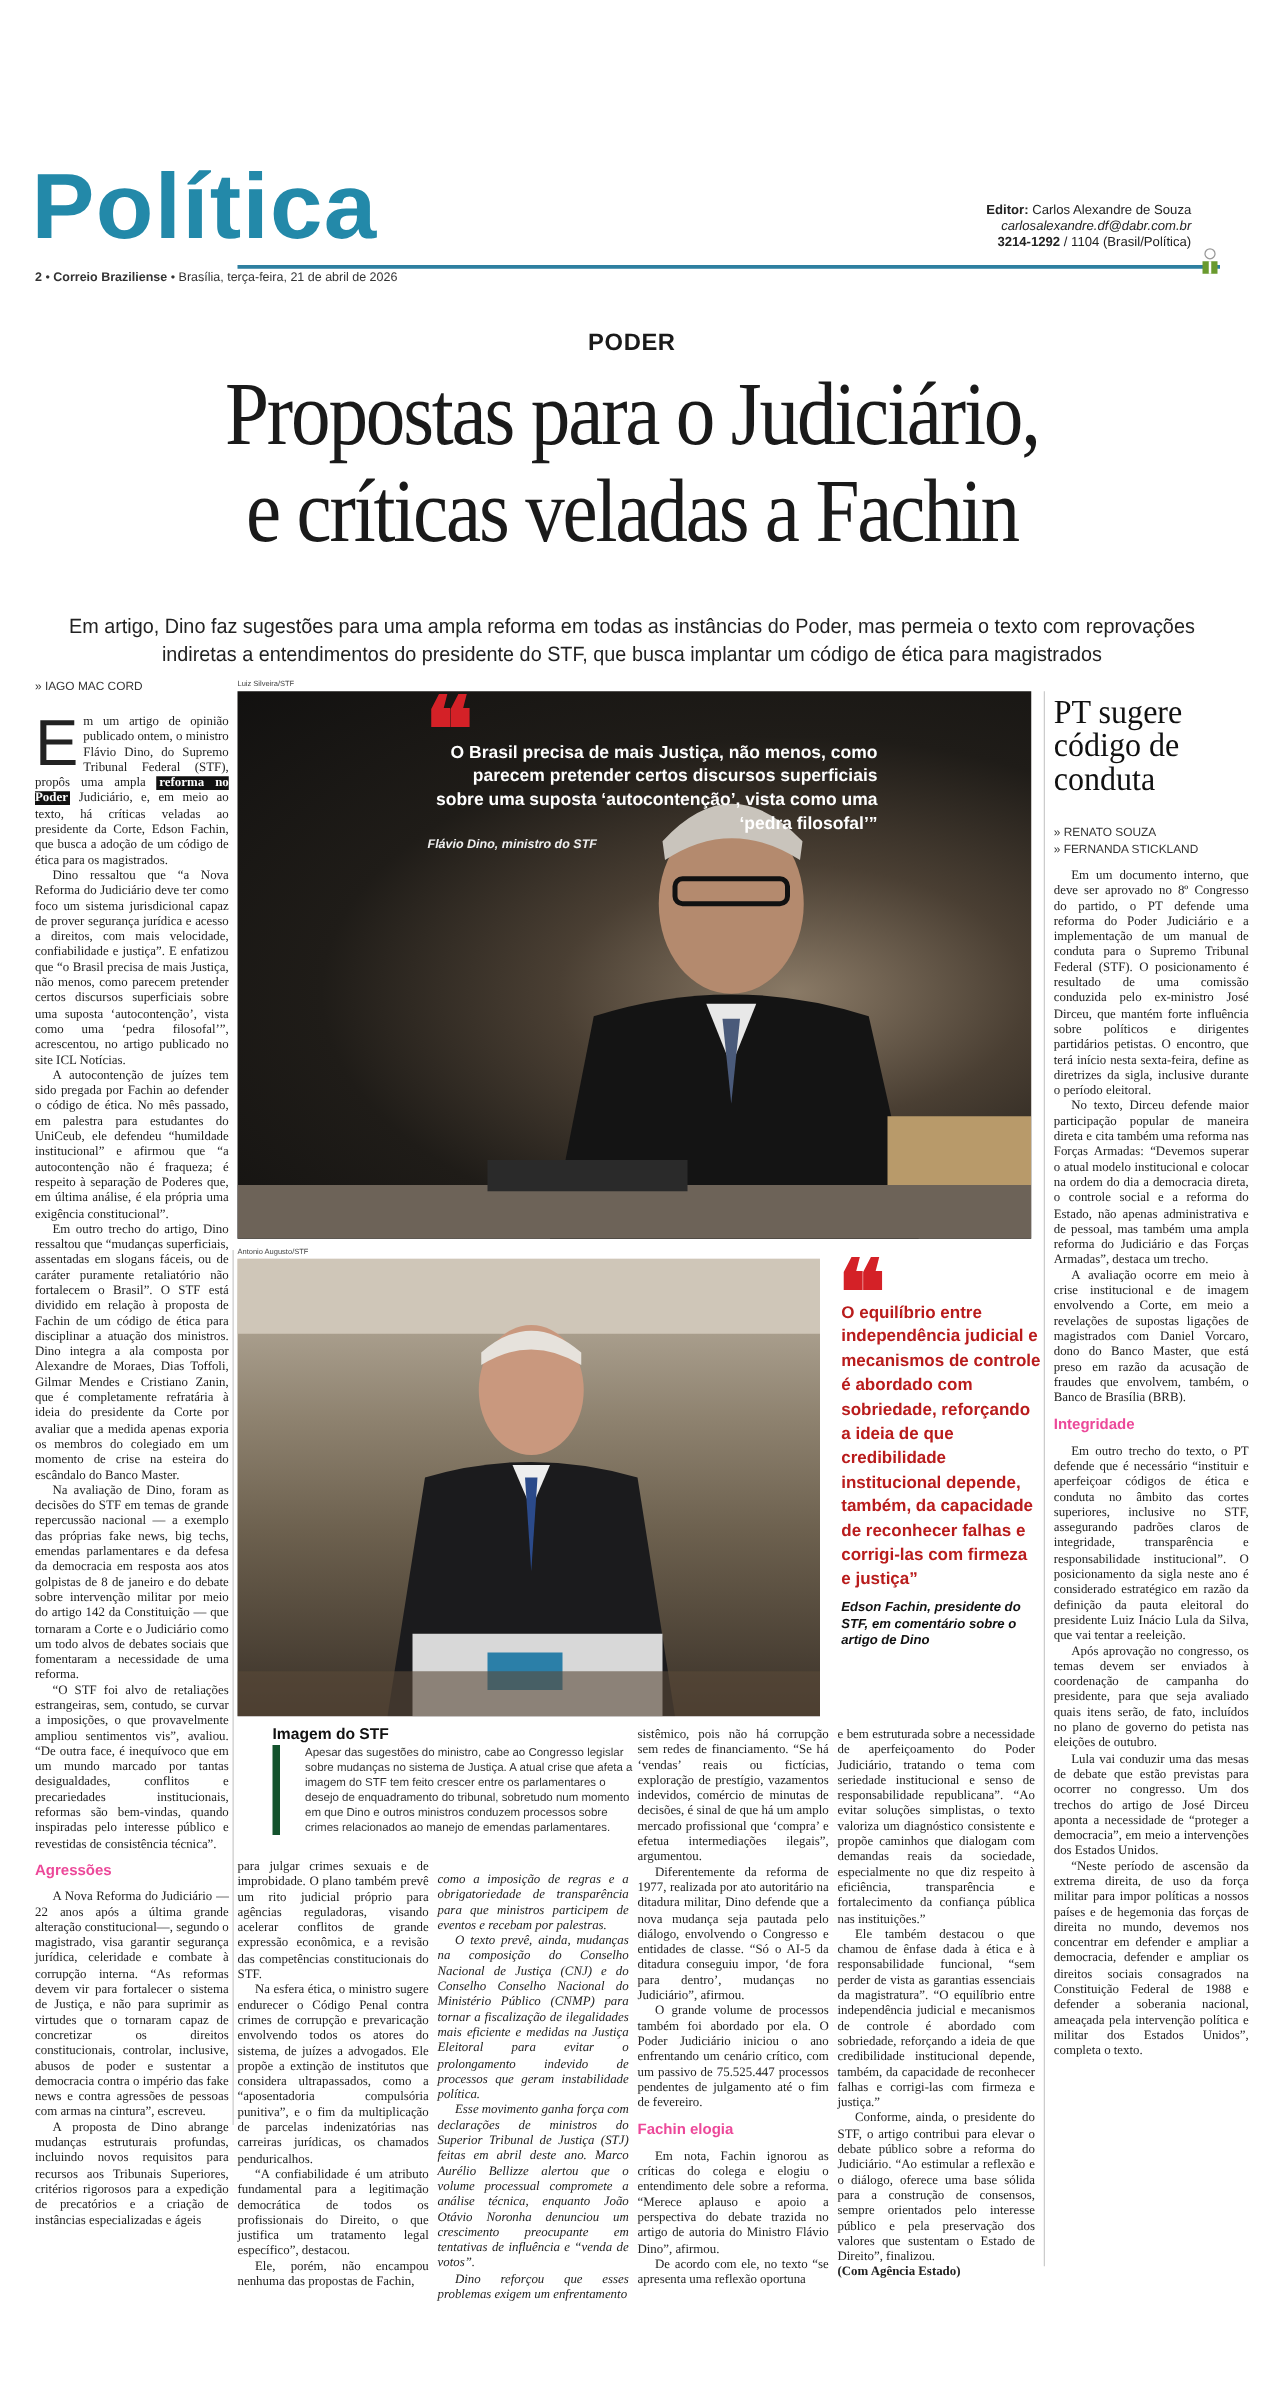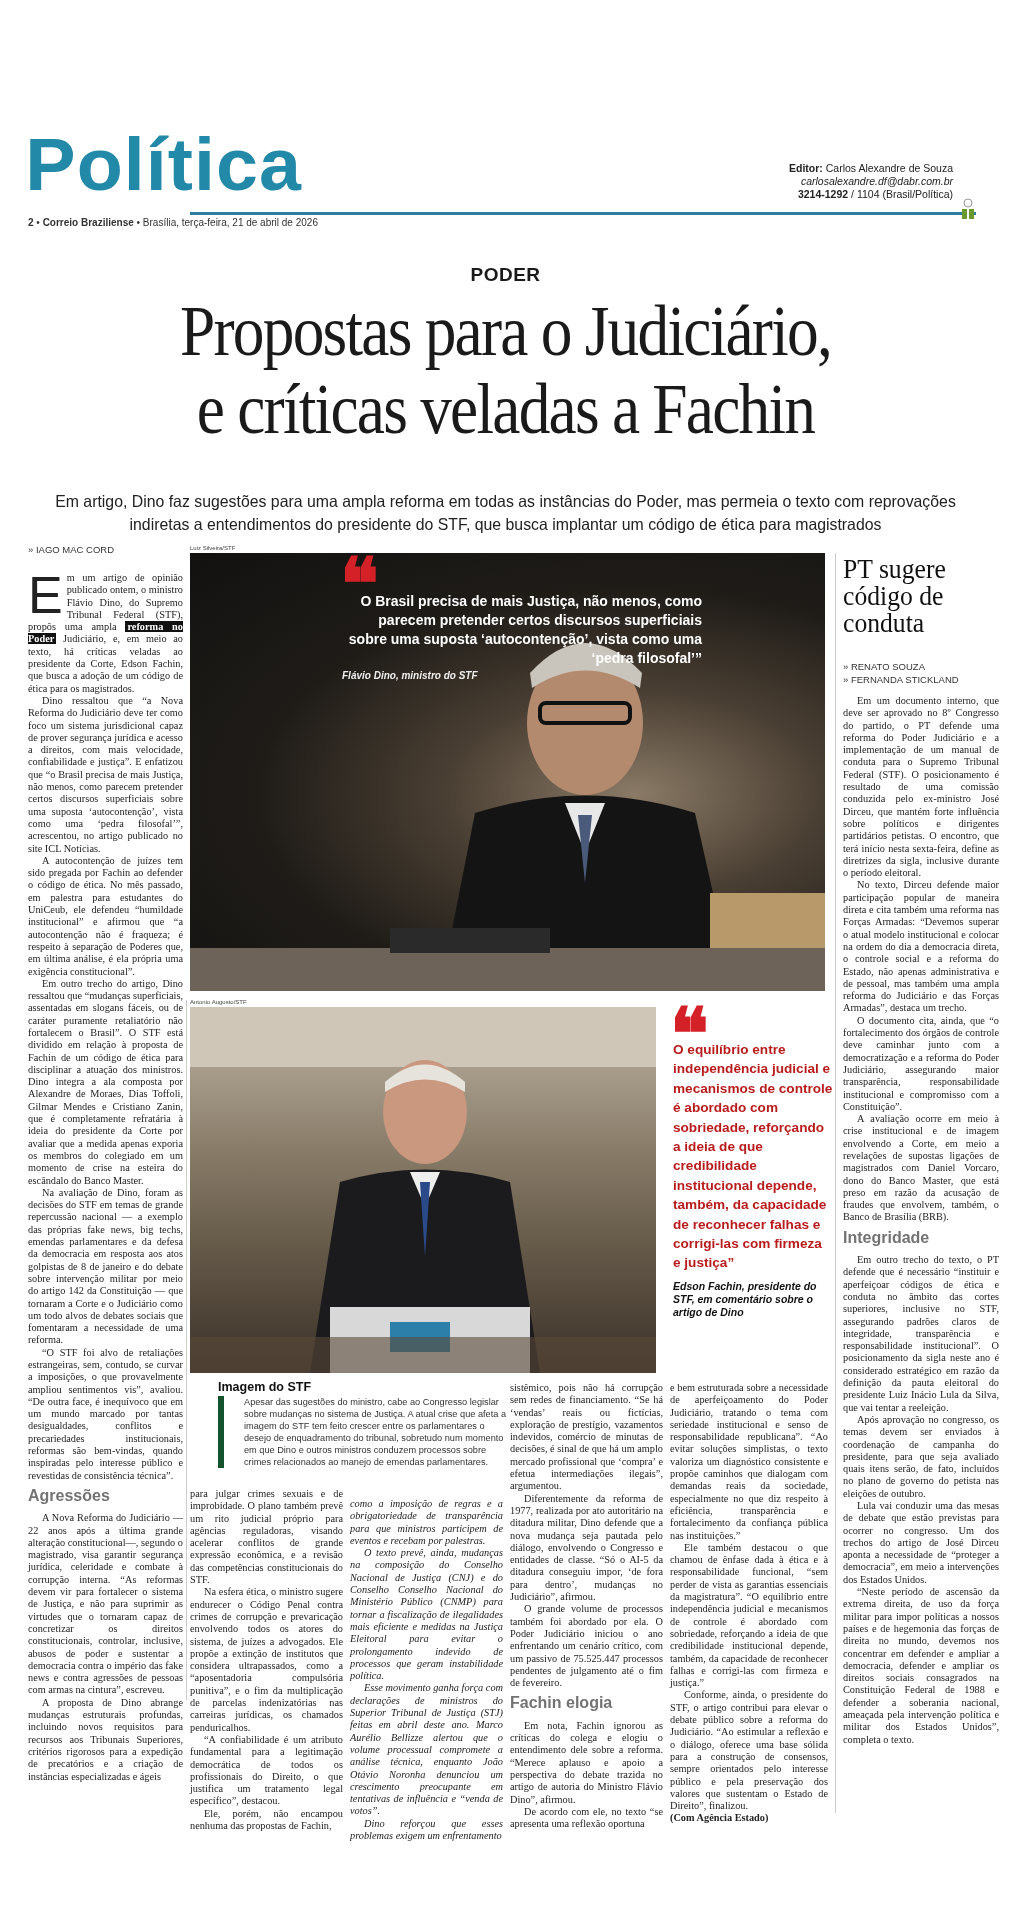--- a/index.html
+++ b/index.html
@@ -19,21 +19,21 @@
   .headline { position: absolute; left: 0; right: 0; top: 292px; text-align: center; font-family: "Liberation Serif", serif; font-size: 72px; line-height: 78px; letter-spacing: -2px; transform: scaleX(0.88); }
   .deck { position: absolute; left: 20px; right: 20px; top: 490px; text-align: center; font-family: "Liberation Sans", sans-serif; font-size: 16.5px; line-height: 23px; color: #222; transform: scaleX(0.96); }
 
   .byline { font-family: "Liberation Sans", sans-serif; font-size: 9.5px; color: #333; text-transform: uppercase; }
   .byline-main { position: absolute; left: 28px; top: 544px; }
   .photo-credit { position: absolute; font-family: "Liberation Sans", sans-serif; font-size: 6px; color: #444; }
 
   .col { position: absolute; font-family: "Liberation Serif", serif; font-size: 10.3px; line-height: 12.3px; text-align: justify; hyphens: auto; color: #222; }
   .col p { text-indent: 14px; }
   .col p.noindent { text-indent: 0; }
-  .subhead { font-family: "Liberation Sans", sans-serif; font-weight: bold; font-size: 16px; margin: 8px 0 10px 0; text-indent: 0; color: #737373; }
+  .subhead { font-family: "Liberation Sans", sans-serif; font-weight: bold; font-size: 12px; margin: 8px 0 10px 0; text-indent: 0; color: #ec4899; }
   .dropcap { float: left; font-family: "Liberation Sans", sans-serif; font-size: 52px; line-height: 44px; margin: 1px 4px 0 0; font-weight: normal; }
   .hilite { background: #111; color: #fff; font-weight: bold; padding: 0 2px; }
   .divider { position: absolute; background: #cccccc; width: 1px; }
 
   .photo { position: absolute; overflow: hidden; }
   .photo-dino { left: 190px; top: 553px; width: 635px; height: 438px; background: radial-gradient(ellipse at 70% 55%, #8a7a66 0%, #4a3f33 30%, #1f1c18 60%, #121110 100%); }
   .photo-fachin { left: 190px; top: 1007px; width: 466px; height: 366px; background: linear-gradient(180deg, #bfb5a5 0%, #8e826f 35%, #6c604e 60%, #3a3128 100%); }
   .quote-marks { position: absolute; font-family: "DejaVu Serif", serif; font-weight: bold; font-size: 72px; line-height: 1; color: #d42127; }
   .quote-dino-text { position: absolute; left: 342px; top: 592px; width: 360px; font-family: "Liberation Sans", sans-serif; font-weight: bold; font-size: 14px; line-height: 19px; color: #ffffff; text-align: right; }
   .quote-dino-attr { position: absolute; left: 342px; top: 670px; font-family: "Liberation Sans", sans-serif; font-weight: bold; font-style: italic; font-size: 10px; color: #f0f0f0; }
@@ -161,20 +161,19 @@
 
 <div class="divider" style="left:835px; top:553px; height:1260px;"></div>
 <div class="side-head" style="width:150px;">PT sugere código de conduta</div>
 <div class="byline side-byline">
   <div>» RENATO SOUZA</div>
   <div>» FERNANDA STICKLAND</div>
 </div>
 <div class="col" style="left:843px; top:695px; width:156px;">
   <p>Em um documento interno, que deve ser aprovado no 8º Congresso do partido, o PT defende uma reforma do Poder Judiciário e a implementação de um manual de conduta para o Supremo Tribunal Federal (STF). O posicionamento é resultado de uma comissão conduzida pelo ex-ministro José Dirceu, que mantém forte influência sobre políticos e dirigentes partidários petistas. O encontro, que terá início nesta sexta-feira, define as diretrizes da sigla, inclusive durante o período eleitoral.</p>
   <p>No texto, Dirceu defende maior participação popular de maneira direta e cita também uma reforma nas Forças Armadas: “Devemos superar o atual modelo institucional e colocar na ordem do dia a democracia direta, o controle social e a reforma do Estado, não apenas administrativa e de pessoal, mas também uma ampla reforma do Judiciário e das Forças Armadas”, destaca um trecho.</p>
-  <p>O documento cita, ainda, que “o fortalecimento dos órgãos de controle deve caminhar junto com a democratização e a reforma do Poder Judiciário, assegurando maior transparência, responsabilidade institucional e compromisso com a Constituição”.</p>
   <p>A avaliação ocorre em meio à crise institucional e de imagem envolvendo a Corte, em meio a revelações de supostas ligações de magistrados com Daniel Vorcaro, dono do Banco Master, que está preso em razão da acusação de fraudes que envolvem, também, o Banco de Brasília (BRB).</p>
   <div class="subhead">Integridade</div>
   <p>Em outro trecho do texto, o PT defende que é necessário “instituir e aperfeiçoar códigos de ética e conduta no âmbito das cortes superiores, inclusive no STF, assegurando padrões claros de integridade, transparência e responsabilidade institucional”. O posicionamento da sigla neste ano é considerado estratégico em razão da definição da pauta eleitoral do presidente Luiz Inácio Lula da Silva, que vai tentar a reeleição.</p>
   <p>Após aprovação no congresso, os temas devem ser enviados à coordenação de campanha do presidente, para que seja avaliado quais itens serão, de fato, incluídos no plano de governo do petista nas eleições de outubro.</p>
   <p>Lula vai conduzir uma das mesas de debate que estão previstas para ocorrer no congresso. Um dos trechos do artigo de José Dirceu aponta a necessidade de “proteger a democracia”, em meio a intervenções dos Estados Unidos.</p>
   <p>“Neste período de ascensão da extrema direita, de uso da força militar para impor políticas a nossos países e de hegemonia das forças de direita no mundo, devemos nos concentrar em defender e ampliar a democracia, defender e ampliar os direitos sociais consagrados na Constituição Federal de 1988 e defender a soberania nacional, ameaçada pela intervenção política e militar dos Estados Unidos”, completa o texto.</p>
 </div>
 
 </body></html>

